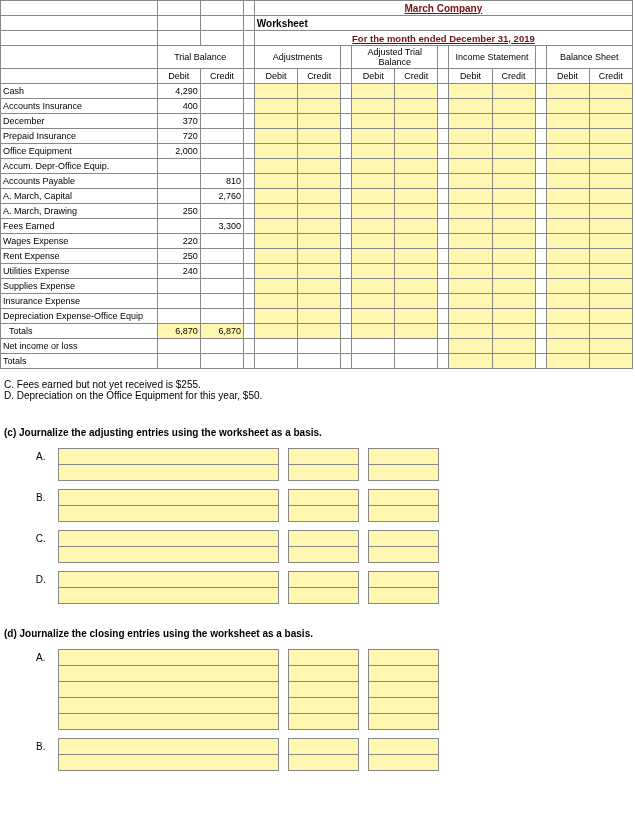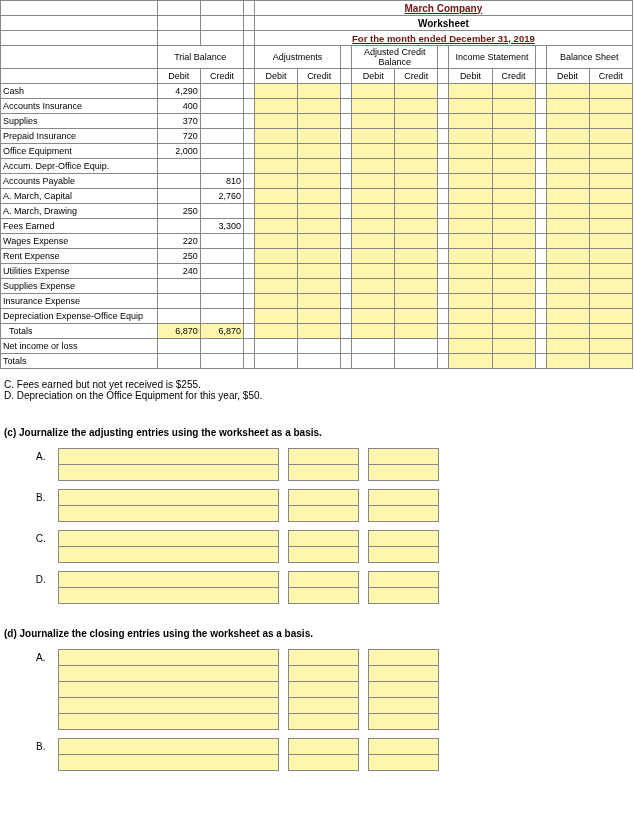--- a/index.html
+++ b/index.html
@@ -8,21 +8,21 @@
     padding: 0;
     font-family: Arial, sans-serif;
     font-size: 9px;
     background: #fff;
     width: 635px;
     color: #000;
   }
   table { border-collapse: collapse; }
   td { border: 1px solid #888; padding: 1px 2px; height: 15px; vertical-align: middle; }
   .hdr-title { text-align: center; font-weight: bold; font-size: 10px; color: #7a0f0f; text-decoration: underline; }
-  .hdr-sub  { text-align: center; font-weight: bold; font-size: 10px; }
+  .hdr-sub  { text-align: left; font-weight: bold; font-size: 10px; }
   .hdr-period { text-align: center; font-weight: bold; font-size: 9.5px; color: #7a0f0f; text-decoration: underline; }
   .col-lbl { text-align: center; font-size: 9px; }
   .acct { font-size: 9px; padding-left: 2px; white-space: nowrap; }
   .num { text-align: right; padding-right: 2px; }
   .yel { background: #fff7b0; }
   .gap { background: #fff; }
   .section-text { font-size: 10px; padding: 2px 4px; }
   .bold { font-weight: bold; }
   .lbl-cell { text-align: center; font-size: 10px; }
   .je-row td { height: 16px; }
@@ -71,21 +71,21 @@
         <td></td>
         <td class="gap"></td>
   <td colspan="11" class="hdr-period">For the month ended December 31, 2019</td>
 </tr>
 <tr>
   <td></td>
   <td colspan="2" class="col-lbl">Trial Balance</td>
   <td class="gap"></td>
   <td colspan="2" class="col-lbl">Adjustments</td>
   <td class="gap"></td>
-  <td colspan="2" class="col-lbl">Adjusted Credit Balance</td>
+  <td colspan="2" class="col-lbl">Adjusted Trial Balance</td>
   <td class="gap"></td>
   <td colspan="2" class="col-lbl">Income Statement</td>
   <td class="gap"></td>
   <td colspan="2" class="col-lbl">Balance Sheet</td>
 </tr>
 <tr>
   <td></td>
   <td class="col-lbl">Debit</td>
   <td class="col-lbl">Credit</td>
   <td class="gap"></td>
@@ -130,21 +130,21 @@
         <td class="yel"></td>
         <td class="yel"></td>
         <td class="gap"></td>
         <td class="yel"></td>
         <td class="yel"></td>
         <td class="gap"></td>
         <td class="yel"></td>
         <td class="yel"></td>
       </tr>
       <tr>
-        <td class="acct">Supplies</td>
+        <td class="acct">December</td>
         <td class="num">370</td>
         <td class="num"></td>
         <td class="gap"></td>
         <td class="yel"></td>
         <td class="yel"></td>
         <td class="gap"></td>
         <td class="yel"></td>
         <td class="yel"></td>
         <td class="gap"></td>
         <td class="yel"></td>

